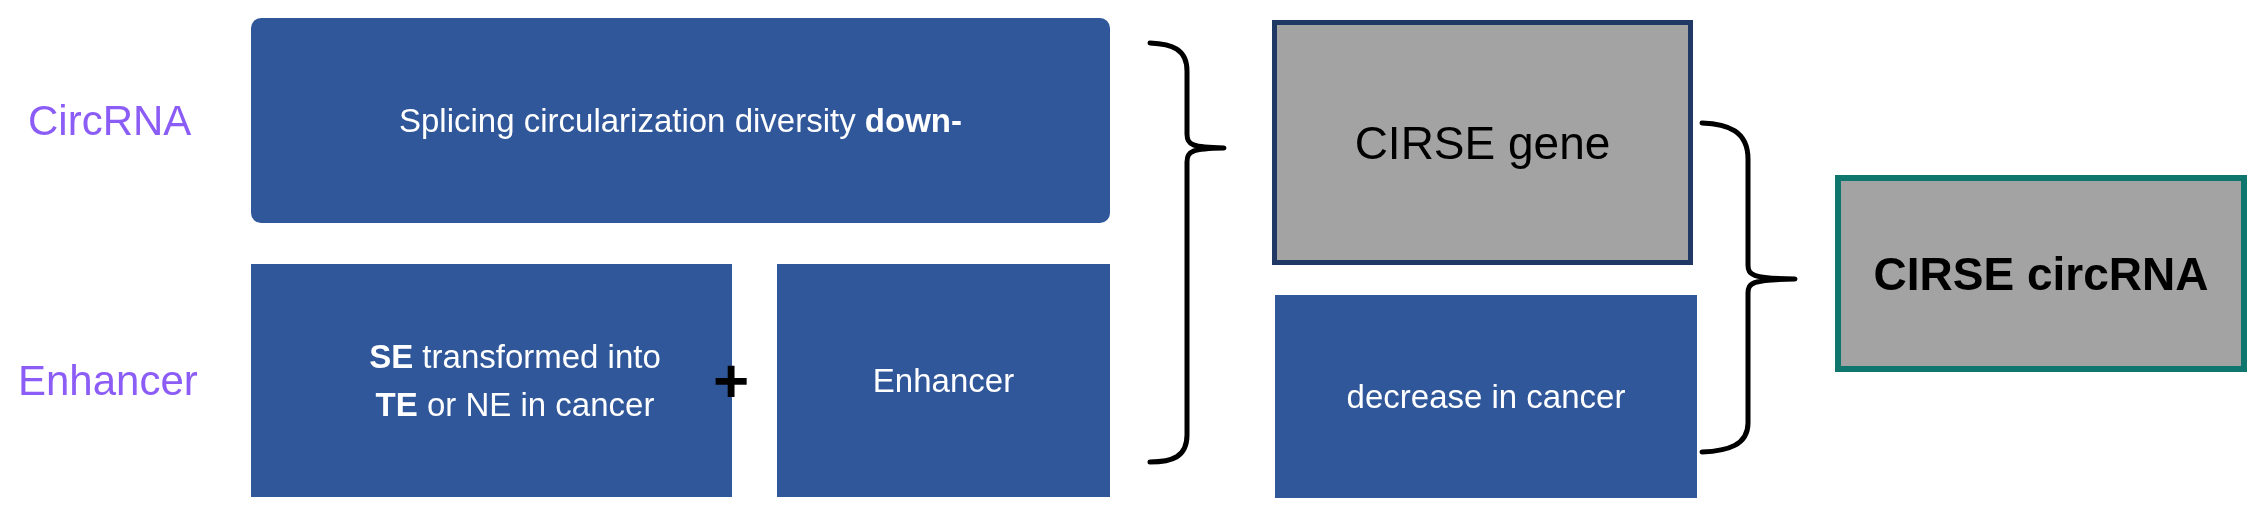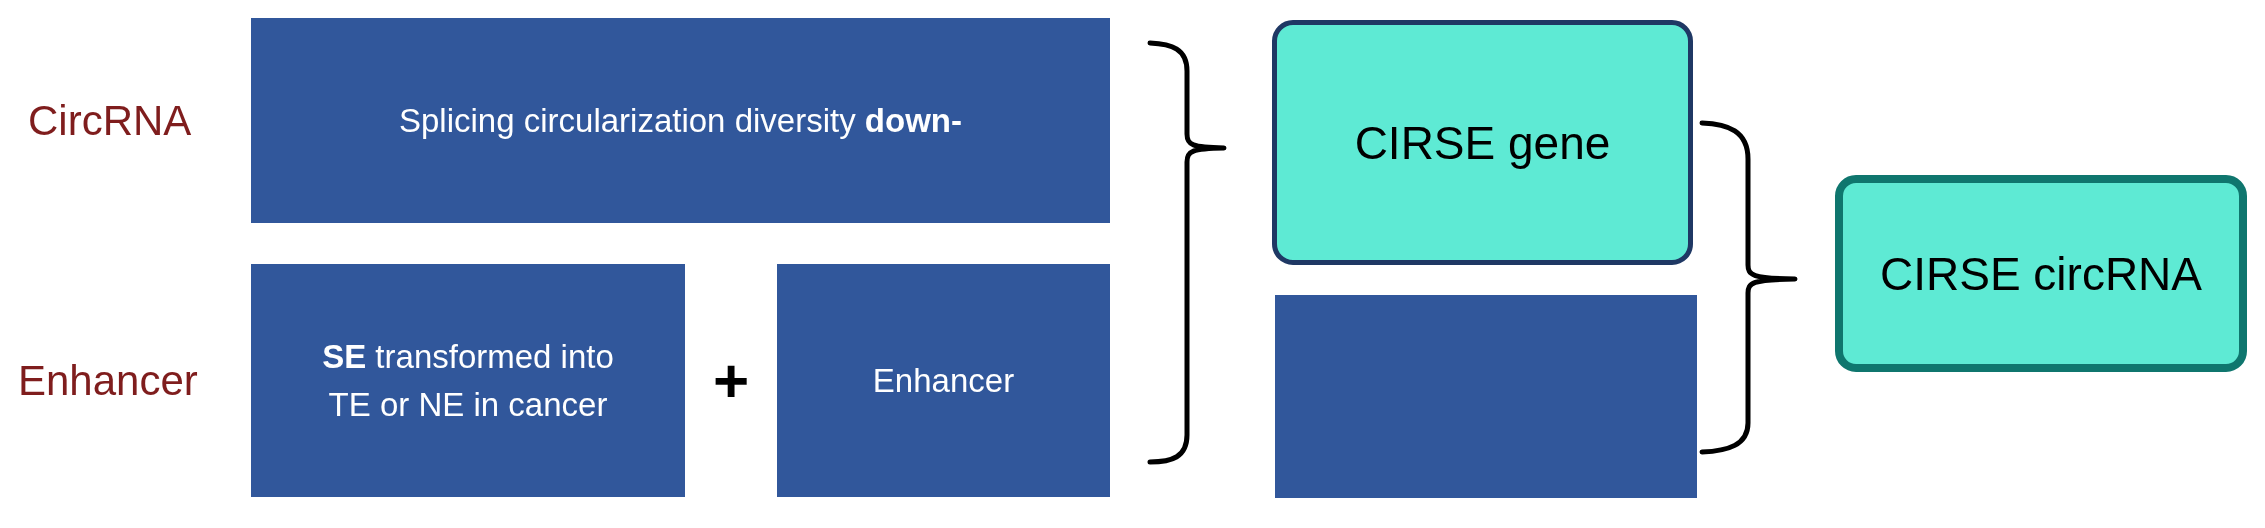--- a/index.html
+++ b/index.html
@@ -15,53 +15,52 @@
     font-family: "Liberation Sans", sans-serif;
     overflow: hidden;
   }
   .abs { position: absolute; }
 
   
   .side-label {
     display: flex;
     align-items: center;
     font-size: 42px;
-    color: #7f1d1d;
+    color: #8b5cf6;
     white-space: nowrap;
   }
 
   
   .blue-box {
     background: #31579B;
     color: #ffffff;
     display: flex;
     flex-direction: column;
     align-items: center;
     justify-content: center;
     text-align: center;
     font-size: 33px;
     line-height: 48px;
   }
   .blue-box .line { white-space: nowrap; }
 
   
   .outline-box {
-    background: #5eead4;
+    background: #a3a3a3;
     display: flex;
     align-items: center;
     justify-content: center;
     text-align: left;
     color: #000000;
     font-size: 46px;
     box-sizing: border-box;
     white-space: nowrap;
-    border-radius: 21px;
   }
   .outline-box.dark  { border: 5px solid #1F3864; }
-  .outline-box.light { border: 8px solid #0f766e; }
+  .outline-box.light { border: 6px solid #0f766e; font-weight: bold; }
 
   .plus-sign {
     display: flex;
     align-items: center;
     justify-content: center;
     font-size: 62px;
     font-weight: bold;
     color: #000000;
   }
 
@@ -76,42 +75,43 @@
 </style>
 </head>
 <body>
 
 <div class="canvas">
 
   <div class="abs side-label" style="left:28px; top:18px; height:205px;">CircRNA</div>
 
   <div class="abs side-label" style="left:18px; top:264px; height:233px;">Enhancer</div>
 
-  <div class="abs blue-box" style="left:251px; top:18px; width:859px; height:205px;">
+  <div class="abs blue-box" style="left:251px; top:18px; width:859px; height:205px;border-radius:10px;">
     <div class="line"><span>Splicing circularization diversity </span><span style="font-weight: bold;">down-</span></div>
   </div>
 
-  <div class="abs blue-box" style="left:251px; top:264px; width:434px; height:233px;">
+  <div class="abs blue-box" style="left:251px; top:264px; width:434px; height:233px;padding-left:47px;">
     <div class="line"><span style="font-weight: bold;">SE</span><span> transformed into</span></div>
-    <div class="line"><span style="font-weight: normal;">TE</span><span> or </span><span style="font-weight: normal;">NE</span><span> in cancer</span></div>
+    <div class="line"><span style="font-weight: bold;">TE</span><span> or </span><span style="font-weight: normal;">NE</span><span> in cancer</span></div>
   </div>
 
   <div class="abs plus-sign" style="left:685px; top:264px; width:92px; height:233px;">+</div>
 
   <div class="abs blue-box" style="left:777px; top:264px; width:333px; height:233px;">
     <div class="line"><span>Enhancer</span></div>
   </div>
 
   <svg class="abs brace-svg" style="left:1140px; top:35px;" width="95" height="440" viewBox="0 0 95 440">
     <path class="brace-path" d="M10,8 C32,9 47,14 47,36 L47,99 C47,110 52,112.5 84,113 C52,113.5 47,116 47,127 L47,400 C47,422 32,427 10,427"></path>
   </svg>
 
   <div class="abs outline-box dark" style="left:1272px; top:20px; width:421px; height:245px;">CIRSE gene</div>
 
   <div class="abs blue-box" style="left:1275px; top:295px; width:422px; height:203px; line-height:46px;">
+    <div class="line"><span>decrease in cancer</span></div>
   </div>
 
   <svg class="abs brace-svg" style="left:1692px; top:115px;" width="110" height="345" viewBox="0 0 110 345">
     <path class="brace-path" d="M10,8 C36,9 56,16 56,44 L56,150 C56,160 60,163.5 103,164 C60,164.5 56,168 56,178 L56,308 C56,330 36,336 10,337"></path>
   </svg>
 
   <div class="abs outline-box light" style="left:1835px; top:175px; width:412px; height:197px;">CIRSE circRNA</div>
 
 </div>
 

